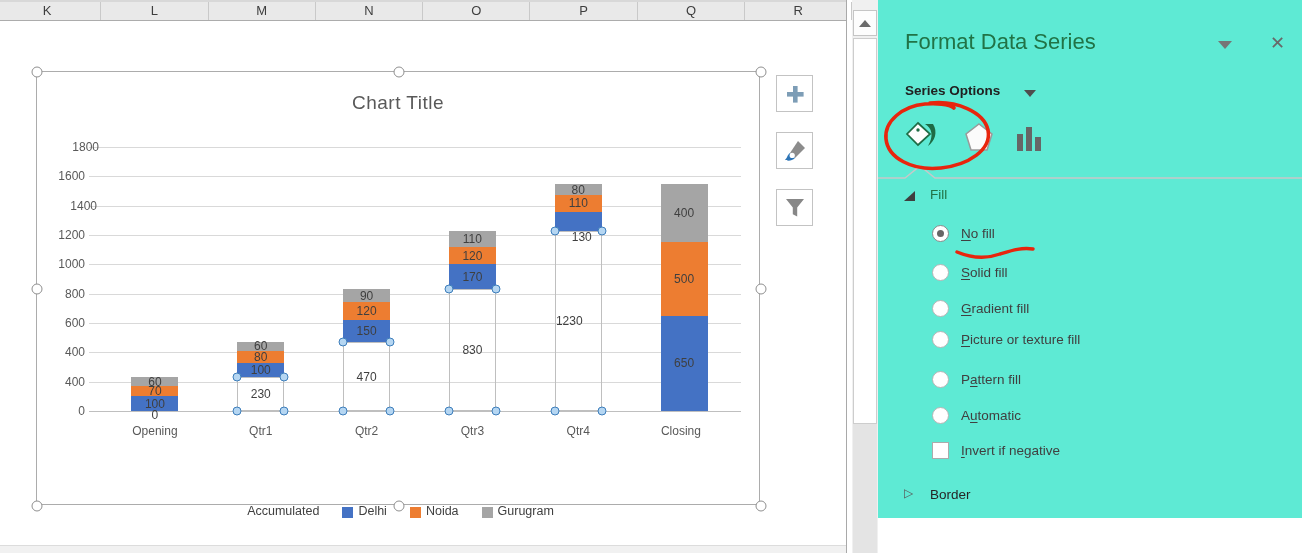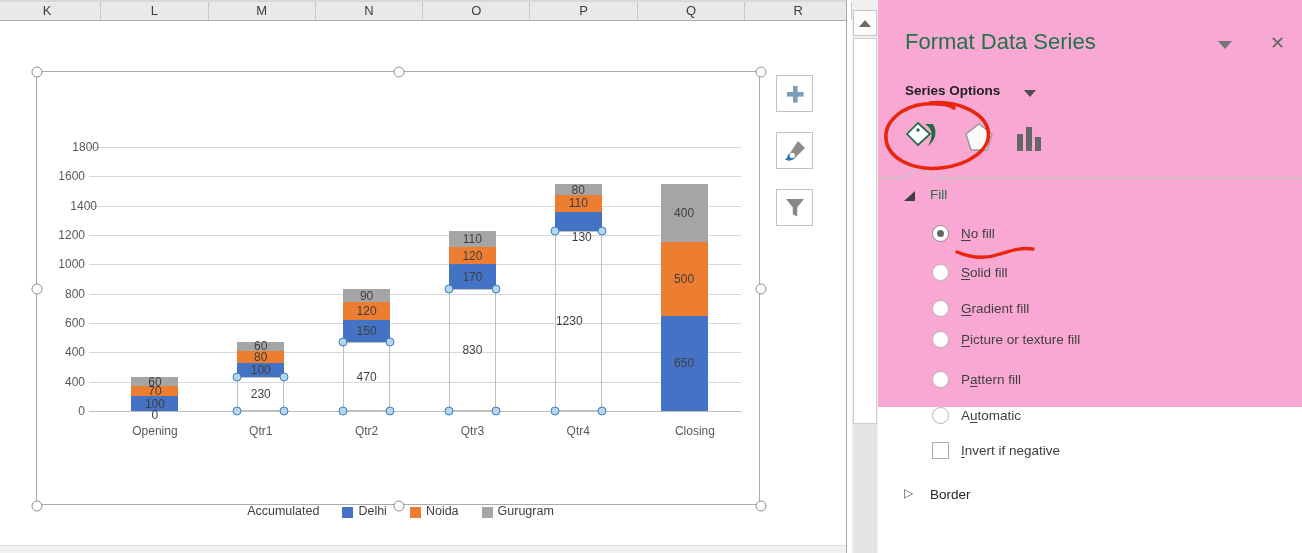--- a/index.html
+++ b/index.html
@@ -49,21 +49,21 @@
   .vscroll { position:absolute; left:852px; top:0; width:26px; height:553px; background:#F0F0F0; }
   .scroll-up { position:absolute; left:1px; top:10px; width:24px; height:26px; background:#FDFDFD;
     border:1px solid #C5C5C5; display:flex; align-items:center; justify-content:center; }
   .scroll-up .tri { width:0; height:0; border-left:6px solid transparent;
     border-right:6px solid transparent; border-bottom:7px solid #6B6B6B; }
   .scroll-thumb { position:absolute; left:1px; top:38px; width:24px; height:386px;
     background:#fff; border:1px solid #CDCDCD; }
   .scroll-track-low { position:absolute; left:1px; top:424px; width:24px; height:129px; background:#E4E4E4; }
 
   
-  .panel { position:absolute; left:878px; top:0; width:424px; height:407px; background:#f9a8d4;padding-left:40px; }
+  .panel { position:absolute; left:878px; top:0; width:424px; height:518px; background:#5eead4;padding-left:40px; }
   .panel-title { position:absolute; left:27px; top:29px; font-size:22px; color:#217346; }
   .panel-caret { position:absolute; left:340px; top:41px; width:0; height:0;
     border-left:7px solid transparent; border-right:7px solid transparent; border-top:8px solid #767676; }
   .panel-close { position:absolute; left:392px; top:32px; font-size:18px; font-weight:700; color:#686868; }
   .series-options { position:absolute; left:27px; top:83px; font-size:13.5px; font-weight:700; color:#212121; }
   .so-caret { position:absolute; left:146px; top:90px; width:0; height:0;
     border-left:6px solid transparent; border-right:6px solid transparent; border-top:7px solid #4E4E4E; }
   .tab { position:absolute; display:flex; align-items:center; justify-content:center; }
   .tab-indicator { position:absolute; left:0; top:160px; pointer-events:none; }
   .sec-head { position:absolute; font-size:13.5px; font-weight:400; }
@@ -97,20 +97,21 @@
       <div class="col-cell" style="left: 423.2px; width: 107.3px;">O</div>
       <div class="col-cell" style="left: 530.5px; width: 107.3px;">P</div>
       <div class="col-cell" style="left: 637.8px; width: 107.3px;">Q</div>
       <div class="col-cell" style="left: 745.1px; width: 107.3px;">R</div>
     </div>
 
   <div class="worksheet"></div>
   <div class="sheet-bottom"></div>
 
   <div class="chart" id="chart">
+    <div class="chart-title">Chart Title</div>
     <div id="plot">
         <div class="gridline axis" style="left: 52px; width: 652px; top: 339px;"></div>
         <div class="ylab" style="left: 2px; top: 339px;">0</div>
         <div class="gridline" style="left: 52px; width: 652px; top: 309.667px;"></div>
         <div class="ylab" style="left: 2px; top: 309.667px;">400</div>
         <div class="gridline" style="left: 52px; width: 652px; top: 280.333px;"></div>
         <div class="ylab" style="left: 2px; top: 280.333px;">400</div>
         <div class="gridline" style="left: 52px; width: 652px; top: 251px;"></div>
         <div class="ylab" style="left: 2px; top: 251px;">600</div>
         <div class="gridline" style="left: 52px; width: 652px; top: 221.667px;"></div>
@@ -184,21 +185,21 @@
         <div class="seg-label" style="left: 517.75px; width: 47px; top: 131.467px;">110</div>
         <div class="seg" style="left: 517.75px; top: 111.667px; width: 47px; height: 11.7333px; background: rgb(165, 165, 165);"></div>
         <div class="seg-label" style="left: 517.75px; width: 47px; top: 117.533px;">80</div>
         <div class="cat-label" style="left: 488.333px; width: 105.833px; top: 352px;">Qtr4</div>
         <div class="seg" style="left: 623.583px; top: 243.667px; width: 47px; height: 95.3333px; background: rgb(68, 114, 196);"></div>
         <div class="seg-label" style="left: 623.583px; width: 47px; top: 291.333px;">650</div>
         <div class="seg" style="left: 623.583px; top: 170.333px; width: 47px; height: 73.3333px; background: rgb(237, 125, 49);"></div>
         <div class="seg-label" style="left: 623.583px; width: 47px; top: 207px;">500</div>
         <div class="seg" style="left: 623.583px; top: 111.667px; width: 47px; height: 58.6667px; background: rgb(165, 165, 165);"></div>
         <div class="seg-label" style="left: 623.583px; width: 47px; top: 141px;">400</div>
-        <div class="cat-label" style="left: 605px; width: 105.833px; top: 352px;">Closing</div>
+        <div class="cat-label" style="left: 591px; width: 105.833px; top: 352px;">Closing</div>
       </div>
     <div class="legend" id="legend">
         <div class="legend-item">
           <div class="swatch" style="width: 0px;"></div>
           <span>Accumulated</span>
         </div>
         <div class="legend-item">
           <div class="swatch" style="background: rgb(68, 114, 196);"></div>
           <span>Delhi</span>
         </div>

